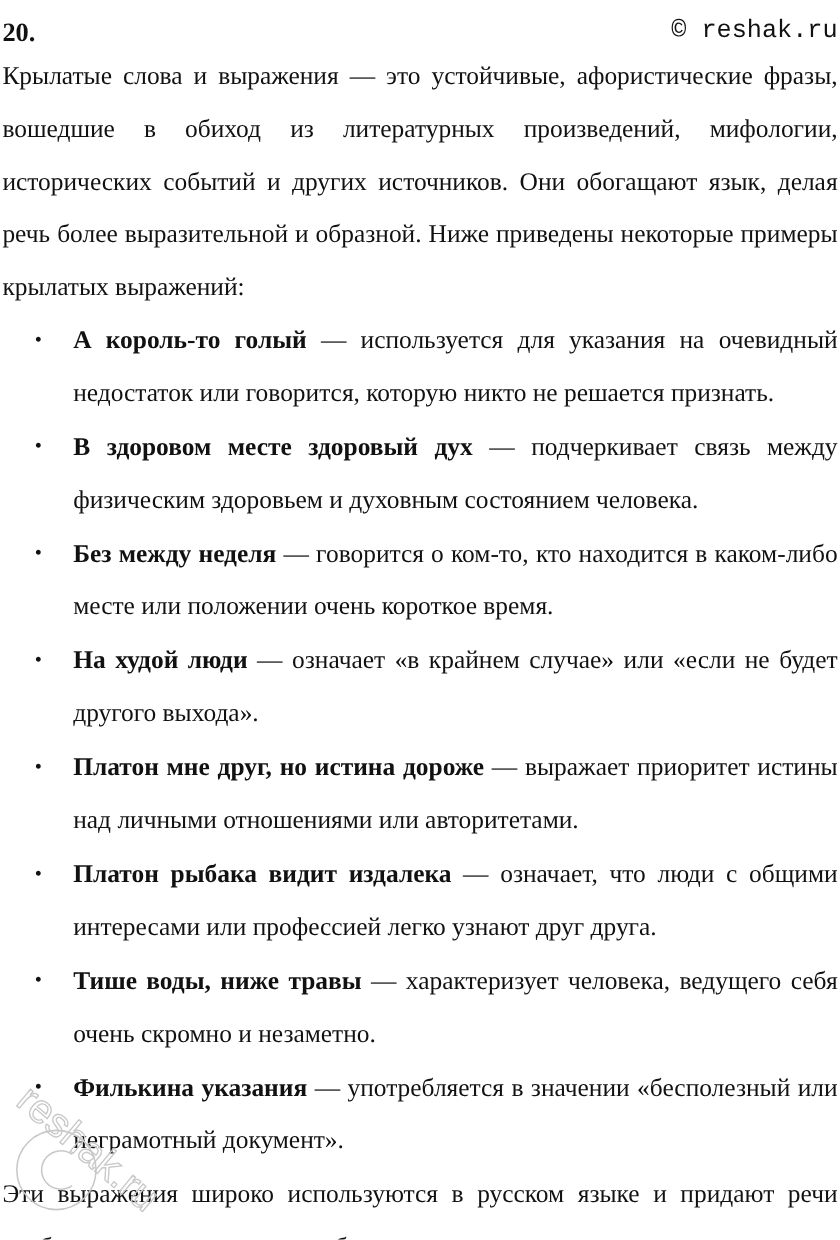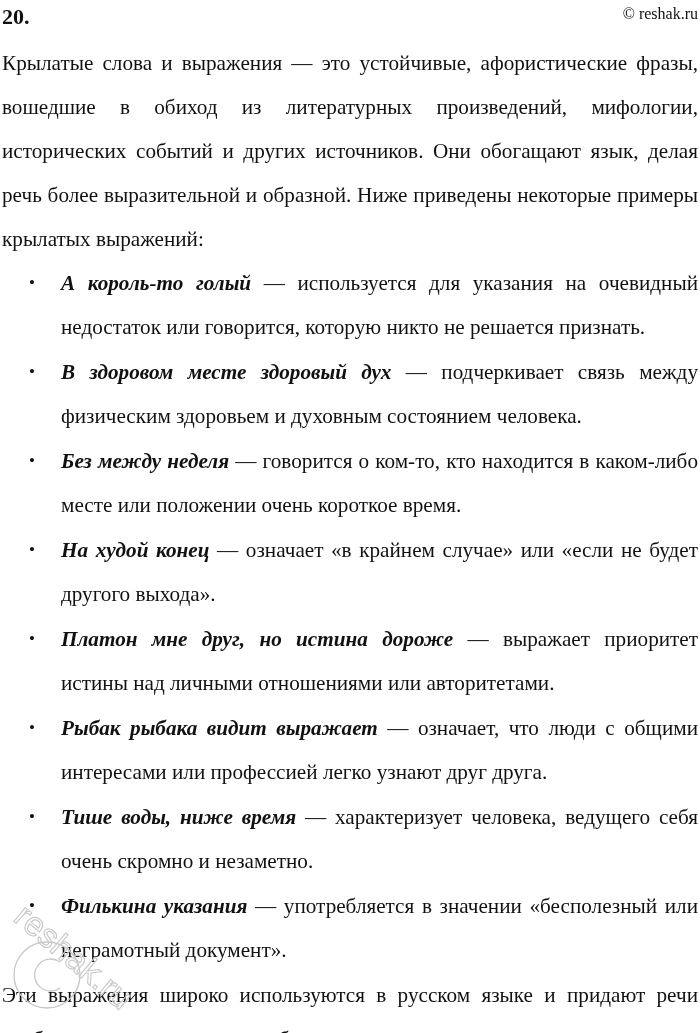--- a/index.html
+++ b/index.html
@@ -1,43 +1,44 @@
 <!DOCTYPE html>
 <html><head>
 <meta charset="utf-8">
 <style>
   html, body { margin: 0; padding: 0; background: #ffffff; }
   body {
     width: 700px; height: 1033px; overflow: hidden; position: relative;
     font-family: "Liberation Serif", "DejaVu Serif", serif;
     color: #111111;
   }
-  .header { position: absolute; top: 6px; left: 0; right: 0; height: 30px; }
+  .header { position: absolute; top: 16px; left: 0; right: 0; height: 30px; }
   .task-number {
     position: absolute; left: 2px; top: -2px;
     font-weight: bold; font-size: 22px;
   }
   .copyright {
     position: absolute; right: 2px; top: -1px;
-    font-size: 16px;
+    font-size: 21px;
+    font-family: Liberation Mono, monospace;
   }
   .content {
     position: absolute; top: 41px; left: 2px; width: 696px;
     font-size: 21.2px; line-height: 44px;
   }
   .intro, .outro { text-align: justify; margin: 0; }
   ul.items { list-style: none; margin: 0; padding: 0; }
   li.item {
     position: relative; padding-left: 59px; text-align: justify;
     margin: 0 0 1px 0;
   }
   .bullet {
     position: absolute; left: 27px; top: 0; font-size: 17px;
   }
-  .term { font-weight: bold; font-style: italic; }
+  .term { font-weight: bold; }
   .watermark {
     position: absolute; left: -8px; top: 860px; width: 170px; height: 160px;
     pointer-events: none;
   }
 </style>
 </head>
 <body>
 
 <div class="header">
   <span class="task-number">20.</span>
@@ -54,33 +55,33 @@
     <li class="item">
       <span class="bullet">•</span>
       <span class="term">В здоровом месте здоровый дух</span><span> — подчеркивает связь между физическим здоровьем и духовным состоянием человека.</span>
     </li>
     <li class="item">
       <span class="bullet">•</span>
       <span class="term">Без между неделя</span><span> — говорится о ком-то, кто находится в каком-либо месте или положении очень короткое время.</span>
     </li>
     <li class="item">
       <span class="bullet">•</span>
-      <span class="term">На худой конец</span><span> — означает «в крайнем случае» или «если не будет другого выхода».</span>
+      <span class="term">На худой люди</span><span> — означает «в крайнем случае» или «если не будет другого выхода».</span>
     </li>
     <li class="item">
       <span class="bullet">•</span>
       <span class="term">Платон мне друг, но истина дороже</span><span> — выражает приоритет истины над личными отношениями или авторитетами.</span>
     </li>
     <li class="item">
       <span class="bullet">•</span>
-      <span class="term">Рыбак рыбака видит выражает</span><span> — означает, что люди с общими интересами или профессией легко узнают друг друга.</span>
+      <span class="term">Платон рыбака видит издалека</span><span> — означает, что люди с общими интересами или профессией легко узнают друг друга.</span>
     </li>
     <li class="item">
       <span class="bullet">•</span>
-      <span class="term">Тише воды, ниже время</span><span> — характеризует человека, ведущего себя очень скромно и незаметно.</span>
+      <span class="term">Тише воды, ниже травы</span><span> — характеризует человека, ведущего себя очень скромно и незаметно.</span>
     </li>
     <li class="item">
       <span class="bullet">•</span>
       <span class="term">Филькина указания</span><span> — употребляется в значении «бесполезный или неграмотный документ».</span>
     </li>
   </ul>
   <p class="outro">Эти выражения широко используются в русском языке и придают речи особую выразительность и глубину.</p>
 </div>
 
 <svg class="watermark" viewBox="0 0 170 160" xmlns="http://www.w3.org/2000/svg">

